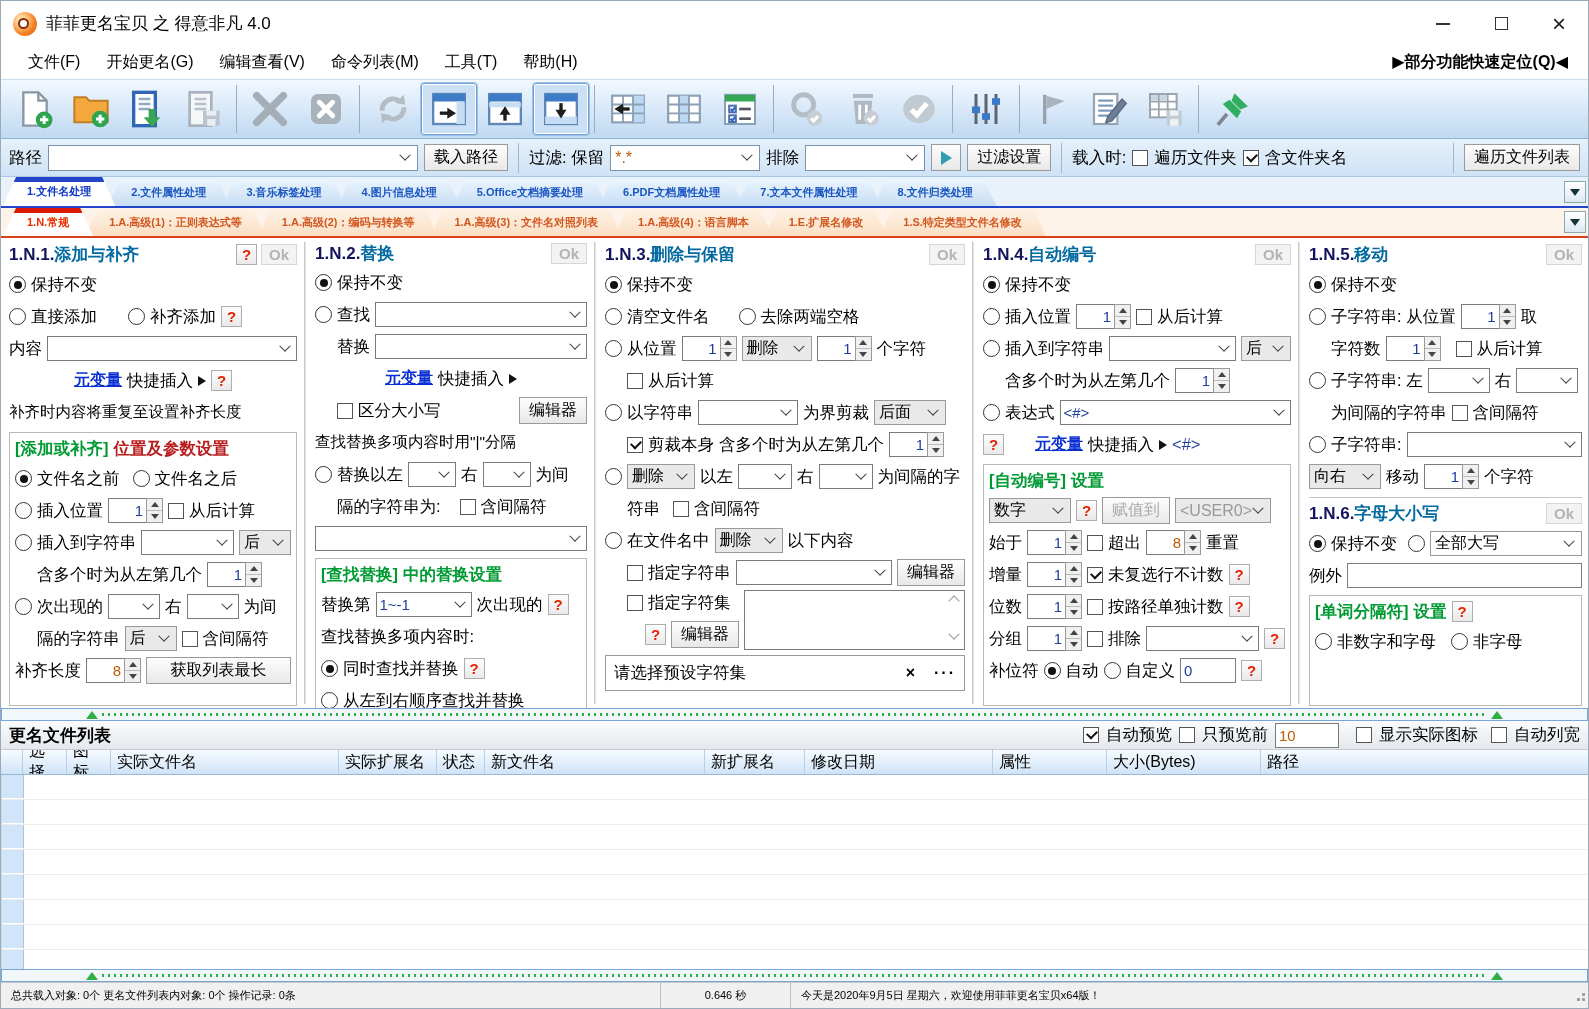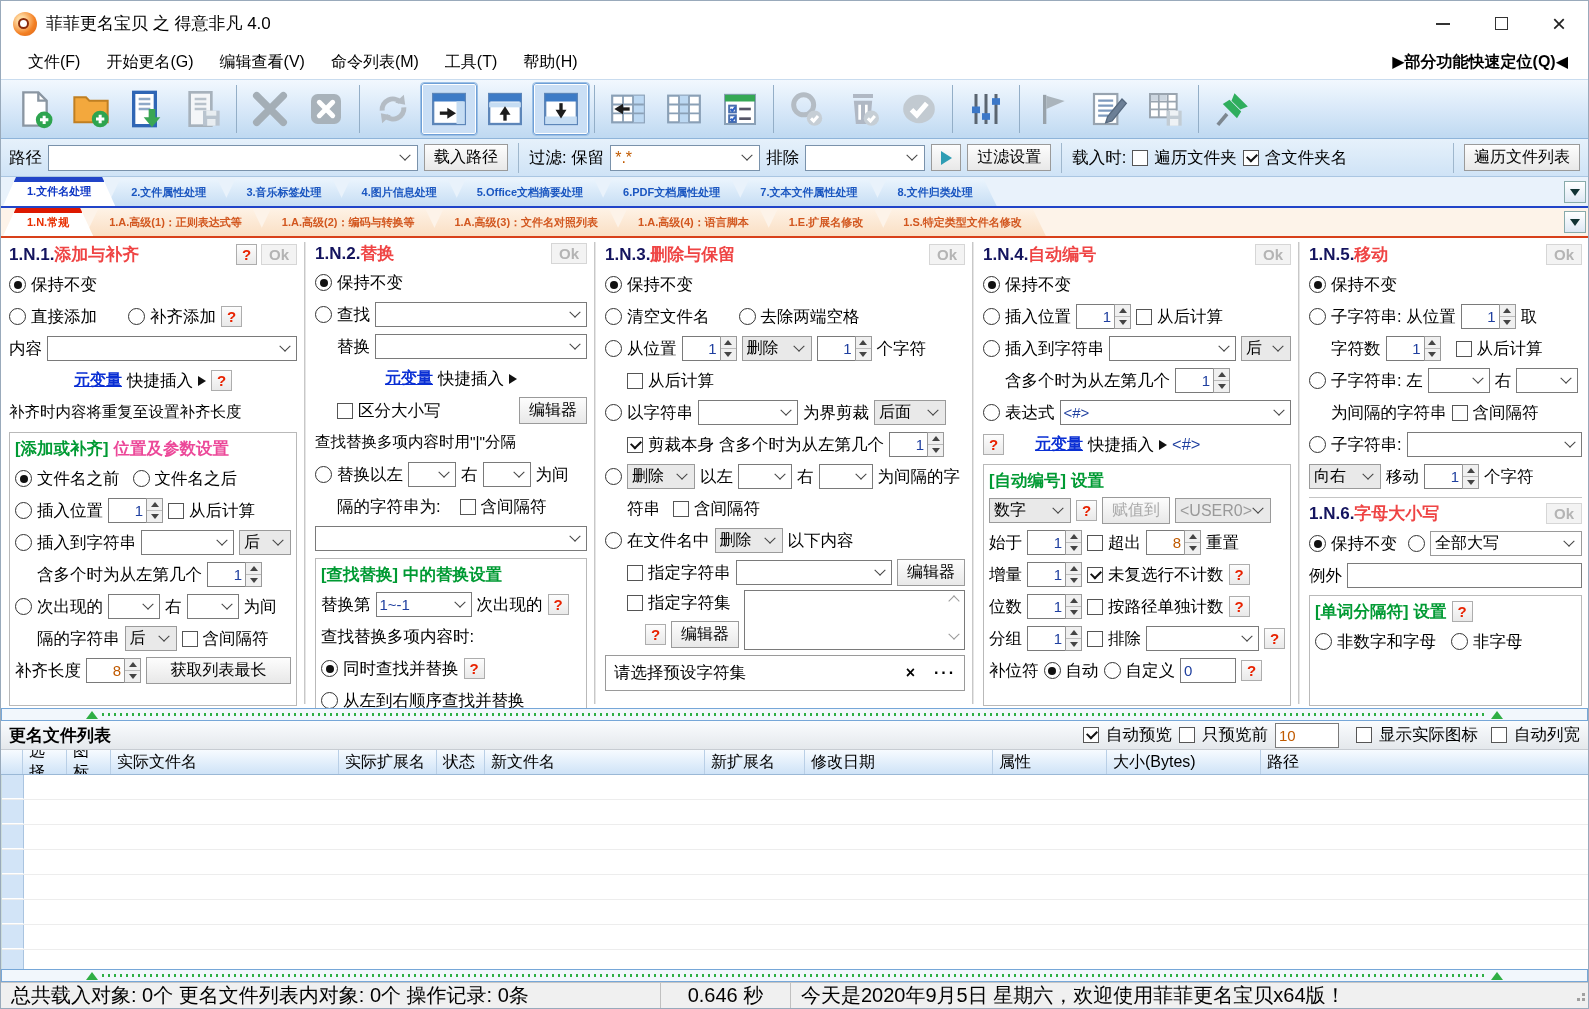--- a/index.html
+++ b/index.html
@@ -53,21 +53,21 @@
   .tabs2 .tab.act::before { content:""; position:absolute; top:0; left:11px; right:11px; height:5px; background:#dd1800;}
   .tabdrop { margin-left:auto; width:22px; height:22px; border:1px solid #8aa; background:linear-gradient(#fff,#dde8f4); display:flex; align-items:center; justify-content:center; margin-bottom:3px;}
   .tabdrop i { width:0;height:0;border-top:7px solid #133; border-left:5px solid transparent; border-right:5px solid transparent;}
 
   
   .panels { flex:1 1 auto; display:flex; background:#fff; overflow:hidden; }
   .pcol { padding:4px 6px 2px 8px; overflow:hidden; display:flex; flex-direction:column; gap:3px;}
   .psep { width:2px; background:linear-gradient(90deg,#b9b9b9,#f4f4f4); margin:4px 1px; flex:0 0 auto;}
   .ptitle { display:flex; align-items:center; height:25px; font-weight:bold; font-size:17px; white-space:nowrap;}
   .pnum { color:#14145e; }
-  .pname { color:#ef4444;font-family:Liberation Serif, serif; }
+  .pname { color:#0369a1;font-family:Liberation Serif, serif; }
   .okbtn { margin-left:auto; color:#b4b4b4; background:#f3f3f3; border:1px solid #d6d6d6; font-weight:bold; font-size:15px; padding:0 7px; height:21px; display:flex; align-items:center;}
   .hp { width:21px; height:21px; background:linear-gradient(#fdfdfd,#e9e9e9); border:1px solid #adadad; color:#e82200; font-weight:bold; font-size:15px; display:inline-flex; align-items:center; justify-content:center; flex:0 0 auto;}
   .r { display:flex; align-items:center; gap:5px; height:29px; white-space:nowrap; flex:0 0 auto;}
   .rd { width:17px; height:17px; border:1px solid #333; border-radius:50%; background:#fff; position:relative; flex:0 0 auto;}
   .rd.on::after{content:"";position:absolute;left:3.5px;top:3.5px;width:8px;height:8px;border-radius:50%;background:#111;}
   .lb { font-size:16.5px; }
   .cb { background:#fff; border:1px solid #7a7a7a; height:25px; display:flex; align-items:center; padding:0 3px; font-size:15px;}
   .dcb { background:#e9e9e9; border:1px solid #9a9a9a; height:25px; display:flex; align-items:center; padding:0 4px; font-size:16px;}
   .cv { overflow:hidden; }
   .sp { display:flex; height:25px; flex:0 0 auto;}
@@ -96,21 +96,21 @@
   .listbar { height:29px; flex:0 0 auto; background:linear-gradient(#fafcfe,#e4e8ec); border-bottom:1px solid #c7ccd2; display:flex; align-items:center; padding:0 8px; gap:7px; white-space:nowrap;}
   .listtitle { font-weight:bold; font-size:17px; }
   .lright { margin-left:auto; display:flex; align-items:center; gap:7px;}
   .thead { height:25px; flex:0 0 auto; background:linear-gradient(#f7fbff,#cfe3f7); border-bottom:1px solid #9ab8d6; display:flex; align-items:center; font-size:16px;}
   .th { padding:0 6px; border-right:1px solid #b9cfe6; height:100%; display:flex; align-items:center; overflow:hidden; flex:0 0 auto;}
   .tbody { flex:1 1 auto; background:#fff; overflow:hidden; border-left:1px solid #cdd; }
   .trow { height:25px; border-bottom:1px solid #ededed; display:flex;}
   .trow .rowhdr { width:22px; background:#d2e4f7; border-right:1px solid #aac4e0; border-bottom:1px solid #fff;}
 
   
-  .statusbar { height:26px; flex:0 0 auto; background:#f0f0f0; border-top:1px solid #c6c6c6; display:flex; align-items:center; font-size:20px; }
+  .statusbar { height:26px; flex:0 0 auto; background:#f0f0f0; border-top:1px solid #c6c6c6; display:flex; align-items:center; font-size:11px; }
   .seg { padding:0 10px; height:100%; display:flex; align-items:center; border-right:1px solid #c0c0c0; overflow:hidden; white-space:nowrap;}
   .grip { margin-left:auto; width:16px; height:16px; position:relative;}
   .grip::after{content:""; position:absolute; right:3px; bottom:3px; width:3px;height:3px; background:#a0a0a0; box-shadow:-5px 0 #a0a0a0,0 -5px #a0a0a0;}
 </style>
 </head>
 <body>
 
 <div class="app">
 
   <div class="titlebar">
@@ -402,21 +402,21 @@
       <div class="r" style="justify-content:center;">
           <span class="lnk">元变量</span>
           <span class="lb">快捷插入</span>
           <span class="arrow-r"></span>
           <span class="hp">?</span>
         </div>
       <div class="r note">补齐时内容将重复至设置补齐长度</div>
       <div class="grp" style="flex:1;">
         <div class="r" style="height:25px;">
             <span class="gt">[添加或补齐]</span>
-            <span class="gt" style="color:#ec4899;">位置及参数设置</span>
+            <span class="gt" style="color:#b91c1c;">位置及参数设置</span>
           </div>
         <div class="r">
             <span class="rd on"></span>
             <span class="lb">文件名之前</span>
             <span class="rd" style="margin-left:8px;"></span>
             <span class="lb">文件名之后</span>
           </div>
         <div class="r">
             <span class="rd"></span>
             <span class="lb">插入位置</span>

